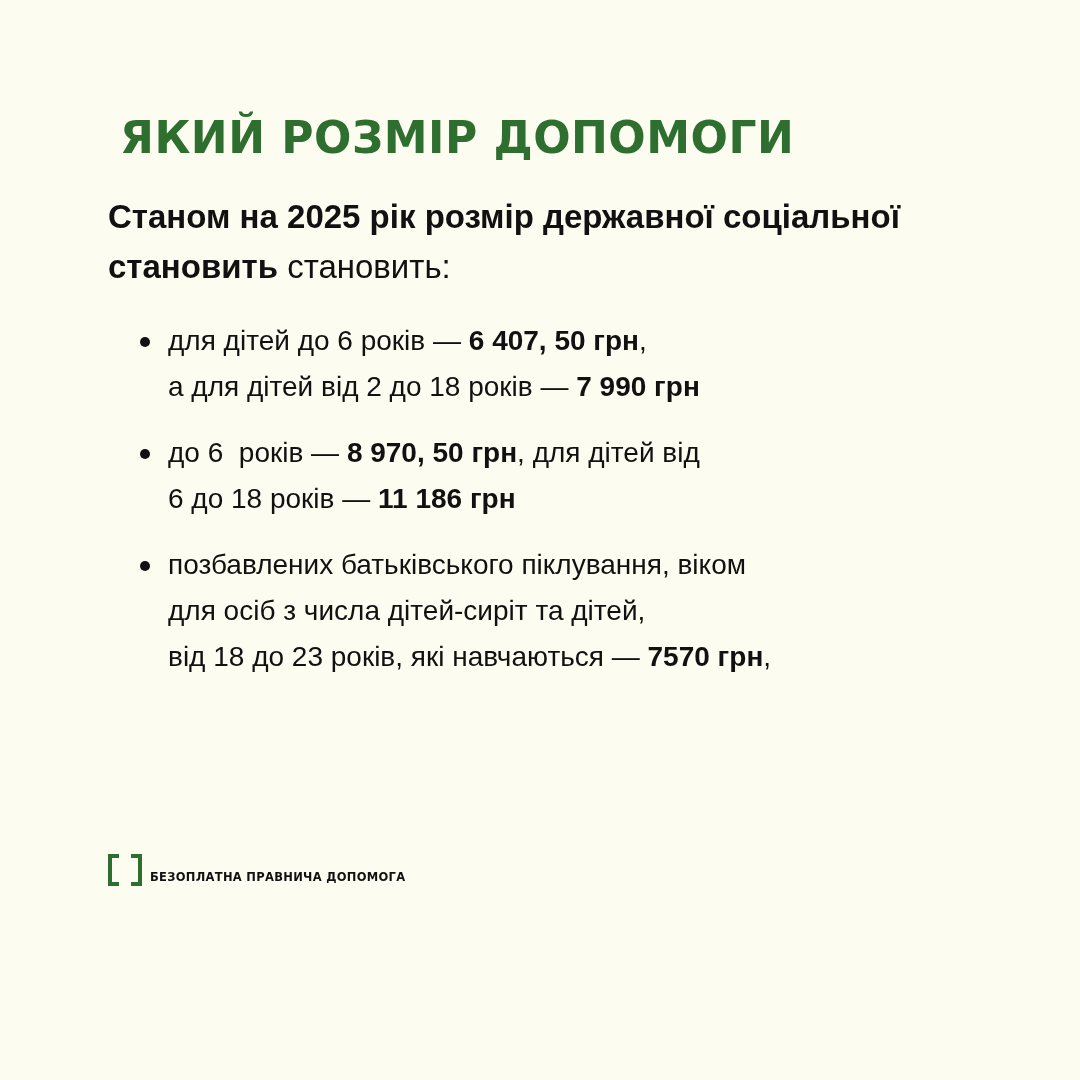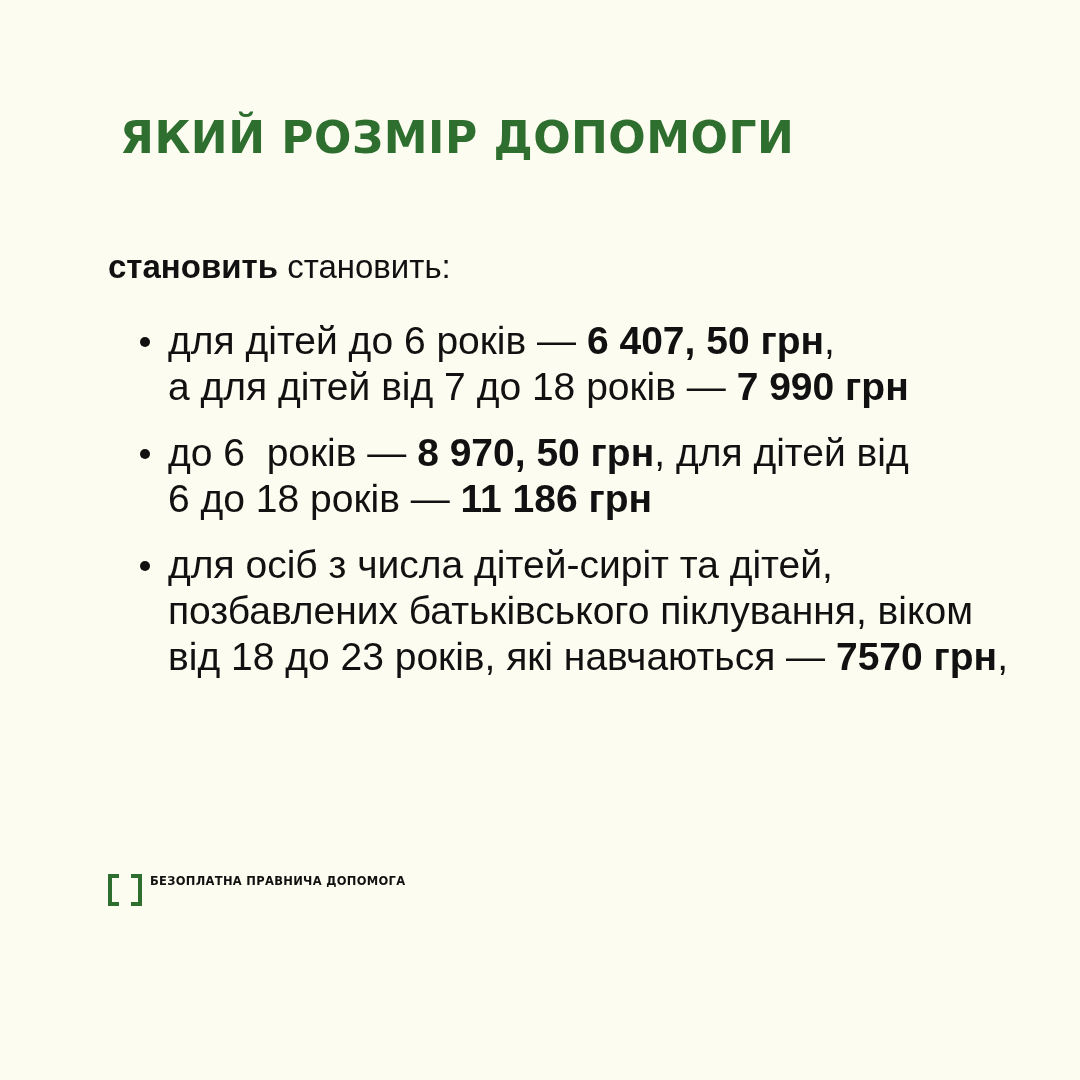--- a/index.html
+++ b/index.html
@@ -39,21 +39,21 @@
     }
     .intro b { font-weight: bold; }
     .list {
       position: absolute;
       left: 138px;
       top: 318px;
       width: 860px;
       margin: 0;
       padding: 0;
       list-style: none;
-      font-size: 39px;
+      font-size: 28px;
       line-height: 46px;
     }
     .list li {
       position: relative;
       padding-left: 30px;
       margin-bottom: 20px;
     }
     .list li .bullet {
       position: absolute;
       left: 2px;
@@ -61,24 +61,24 @@
       width: 10px;
       height: 10px;
       border-radius: 50%;
       background: #111111;
     }
     .list li .line { display: block; white-space: nowrap; }
     .list b { font-weight: bold; }
     .footer {
       position: absolute;
       left: 108px;
-      top: 874px;
+      top: 852px;
       height: 32px;
       display: flex;
-      align-items: flex-start;
+      align-items: flex-end;
     }
     .logo {
       position: relative;
       width: 34px;
       height: 30px;
       margin-right: 8px;
     }
     .logo .br {
       position: absolute;
       top: 0;
@@ -96,39 +96,39 @@
       color: #111111;
       white-space: nowrap;
     }
   </style>
 </head>
 <body>
 
 <h1 class="title">ЯКИЙ РОЗМІР ДОПОМОГИ</h1>
 
 <p class="intro">
-  <br>
+  <b>Станом на 2025 рік розмір державної соціальної</b><br>
   <b>становить</b><span> становить:</span>
 </p>
 
 <ul class="list">
   <li>
     <span class="bullet"></span>
     <span class="line"><span>для дітей до 6 років — </span><b>6 407, 50 грн</b><span>,</span></span>
-    <span class="line"><span>а для дітей від 7 до 18 років — </span><b>7 990 грн</b><span></span></span>
+    <span class="line"><span>а для дітей від 2 до 18 років — </span><b>7 990 грн</b><span></span></span>
   </li>
   <li>
     <span class="bullet"></span>
     <span class="line"><span style="white-space:pre">до 6  років — </span><b>8 970, 50 грн</b><span>, для дітей від</span></span>
     <span class="line"><span>6 до 18 років — </span><b>11 186 грн</b><span></span></span>
   </li>
   <li>
     <span class="bullet"></span>
+    <span class="line"><span>позбавлених батьківського піклування, віком</span><b></b><span></span></span>
     <span class="line"><span>для осіб з числа дітей-сиріт та дітей,</span><b></b><span></span></span>
-    <span class="line"><span>позбавлених батьківського піклування, віком</span><b></b><span></span></span>
     <span class="line"><span>від 18 до 23 років, які навчаються — </span><b>7570 грн</b><span>,</span></span>
   </li>
 </ul>
 
 <div class="footer">
   <div class="logo">
     <span class="br left"></span>
     <span class="br right"></span>
   </div>
   <span class="org-name">БЕЗОПЛАТНА ПРАВНИЧА ДОПОМОГА</span>

